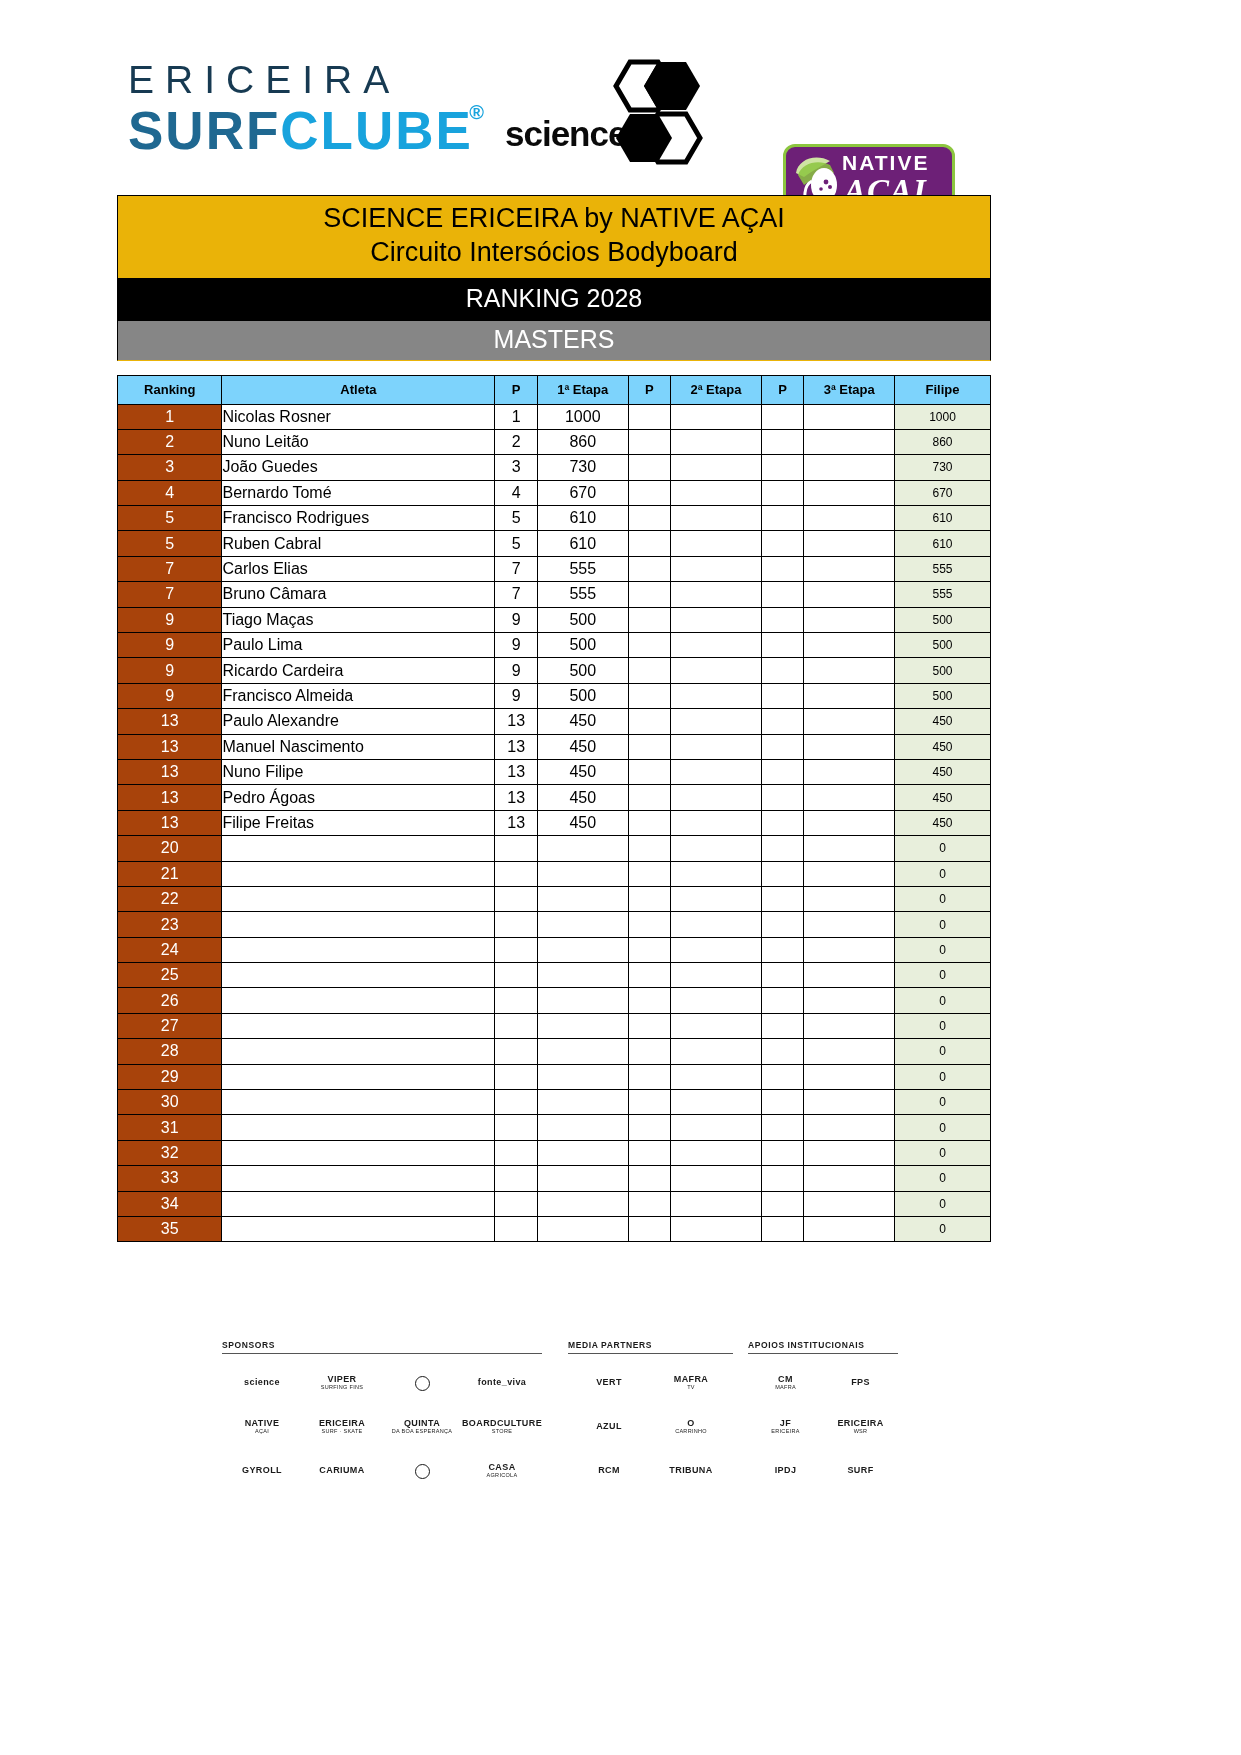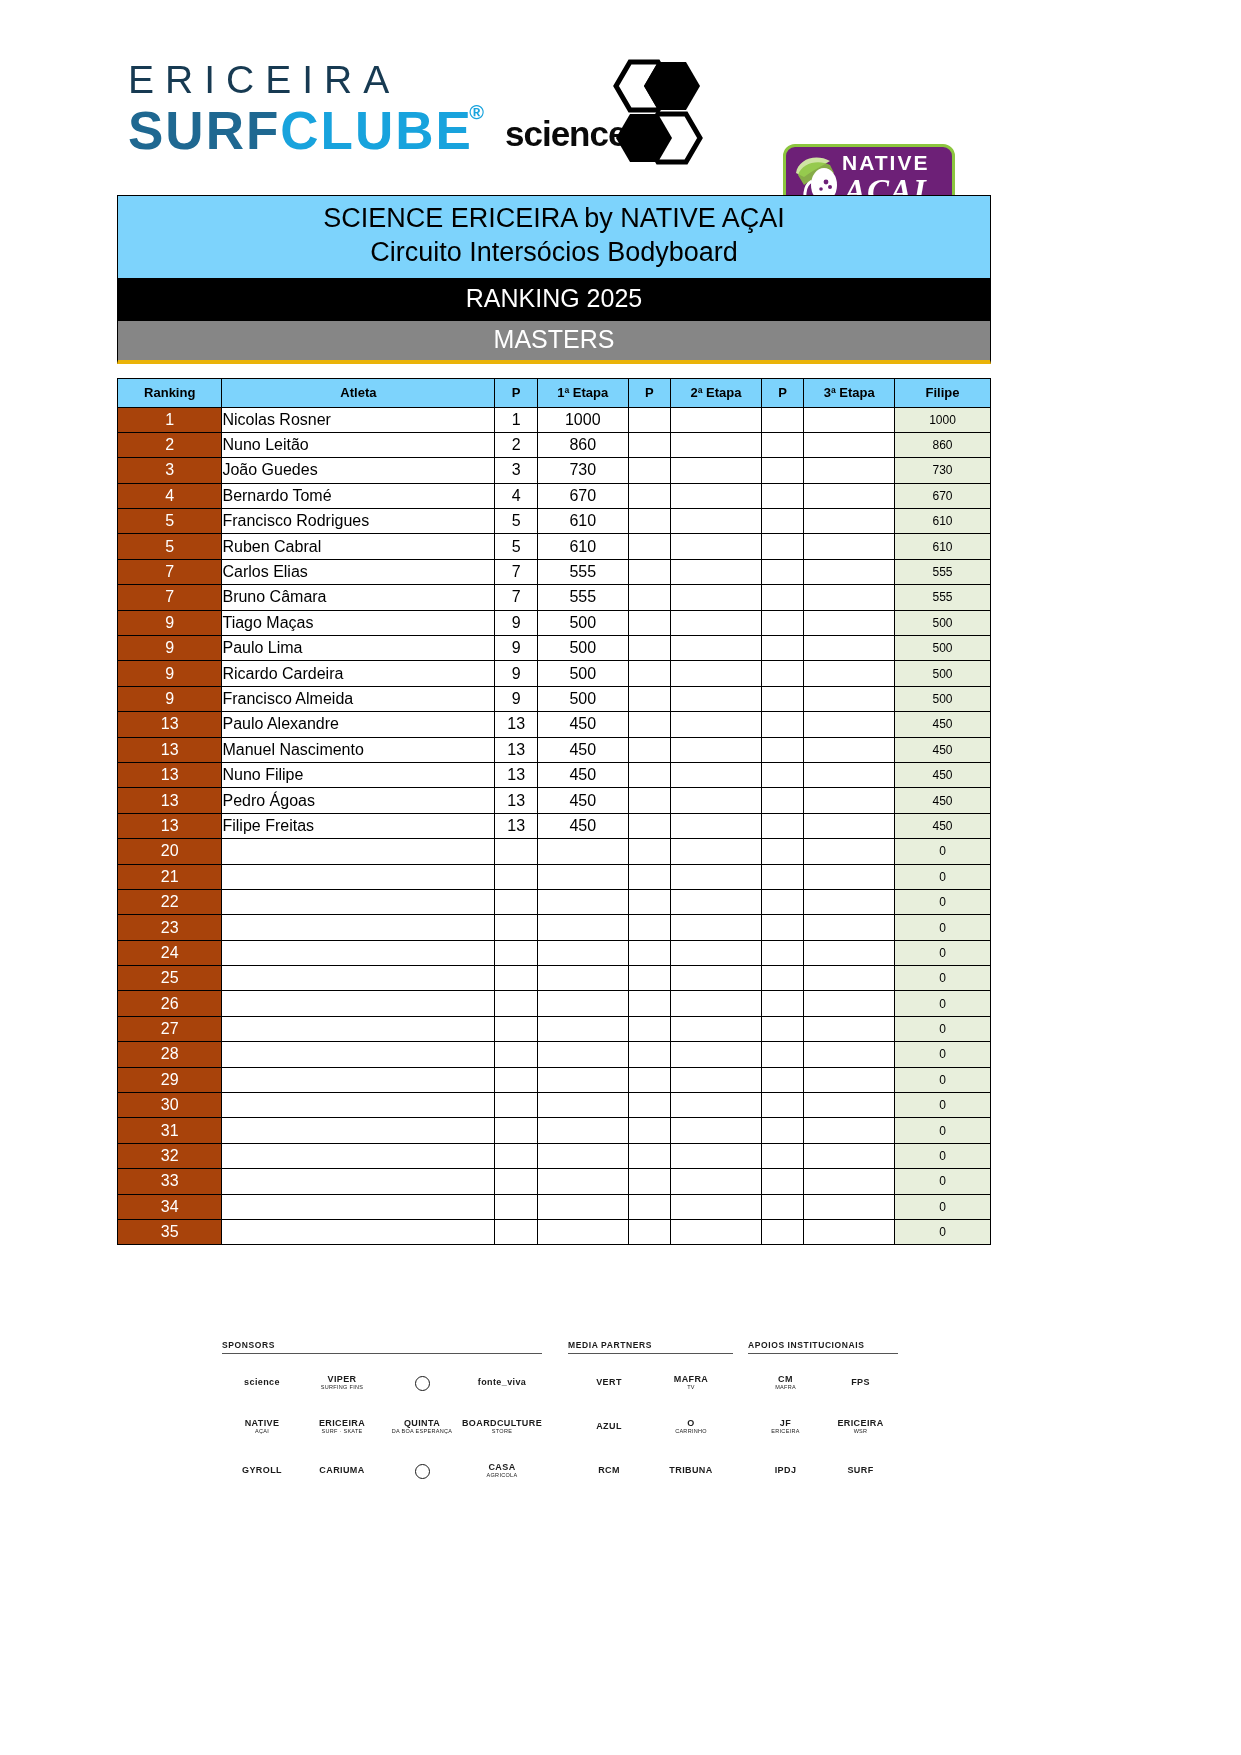--- a/index.html
+++ b/index.html
@@ -108,38 +108,38 @@
     left: 117px; top: 195px;
     width: 874px;
   }
   .band {
     border: 1px solid #000;
     border-bottom: none;
     text-align: center;
     font-family: "Liberation Sans", sans-serif;
   }
   .band-title {
-    background: #7dd3fc;
+    background: #eab308;
     color: #000;
     padding: 6px 0 8px 0;
   }
   .band-title .l1 { font-size: 27px; line-height: 1.25; }
   .band-title .l2 { font-size: 27px; line-height: 1.25; }
   .band-ranking {
     background: #000000;
     color: #ffffff;
     font-size: 25px;
     padding: 5px 0 7px 0;
   }
   .band-division {
     background: #868686;
     color: #ffffff;
     font-size: 25px;
     padding: 4px 0 6px 0;
-    border-bottom: 4px solid #eab308;
+    border-bottom: 1px solid #eab308;
   }
 
   .spacer { height: 14px; }
 
   table.rank {
     border-collapse: collapse;
     width: 874px;
     table-layout: fixed;
     font-family: "Liberation Sans", sans-serif;
   }
@@ -271,21 +271,21 @@
   </div>
 </div>
 
 <div class="sheet">
 
   <div class="band band-title">
     <div class="l1">SCIENCE ERICEIRA by NATIVE AÇAI</div>
     <div class="l2">Circuito Intersócios Bodyboard</div>
   </div>
 
-  <div class="band band-ranking">RANKING 2025</div>
+  <div class="band band-ranking">RANKING 2028</div>
 
   <div class="band band-division">MASTERS</div>
 
   <div class="spacer"></div>
 
   <table class="rank">
     <colgroup>
       <col class="c-rank">
         <col class="c-atleta">
         <col class="c-p">

